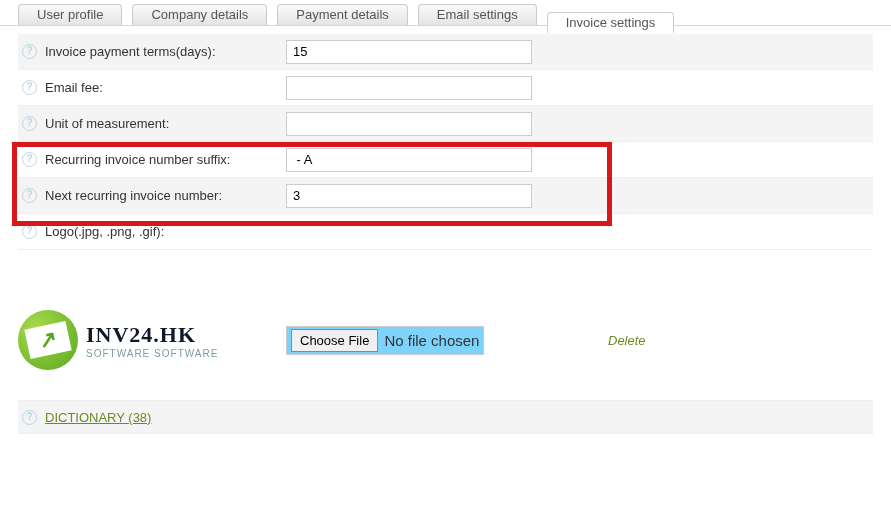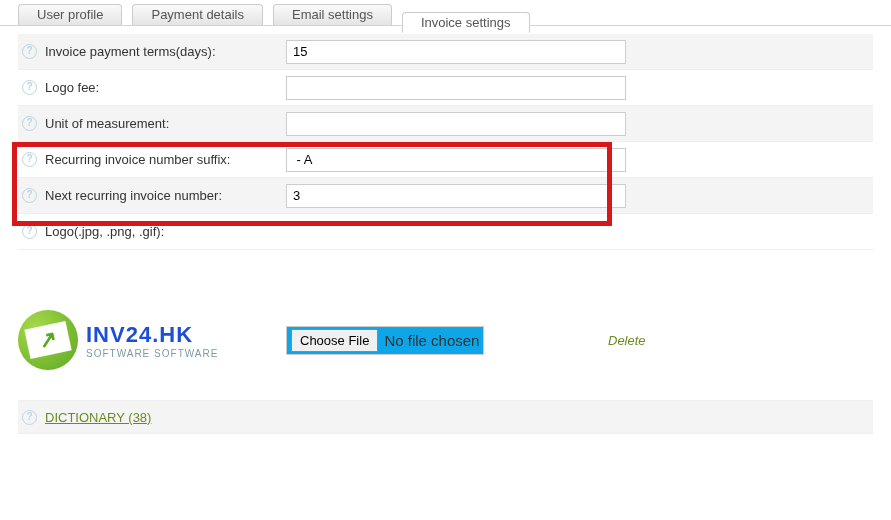--- a/index.html
+++ b/index.html
@@ -62,21 +62,21 @@
     display: flex;
     align-items: center;
     width: 268px;
     color: #333;
     padding-left: 4px;
   }
   .input-col {
     width: 298px;
   }
   .input-col input[type="text"] {
-    width: 340px;
+    width: 246px;
     height: 24px;
     border: 1px solid #ccc;
     padding: 2px 6px;
     font-family: inherit;
     font-size: 13px;
   }
   .action-col {
     padding-left: 12px;
   }
   .highlight-box {
@@ -114,75 +114,76 @@
     margin-right: 8px;
   }
   .logo-inner {
     width: 42px; height: 30px; background:#fff; transform: rotate(-12deg);
     display:flex; align-items:center; justify-content:center;
   }
   .logo-arrow {
     font-size: 22px; color:#5aa820; font-weight:bold;
   }
   .logo-text { display:flex; flex-direction:column; }
-  .logo-main { color:#1d4ed8; font-weight:bold; font-size:22px; letter-spacing:1px; font-family: Liberation Sans, sans-serif; }
+  .logo-main { color:#0f172a; font-weight:bold; font-size:22px; letter-spacing:1px; font-family: Liberation Serif, serif; }
   .logo-sub { color:#7d9aa6; font-size:10px; letter-spacing:1px; font-family: Arial, sans-serif; }
   .file-col {
     display:flex; align-items:center; gap:6px;
     width: 298px;
   }
   .file-btn {
     border:1px solid #888; background:#f0f0f0; padding:3px 8px; font-family:inherit; font-size:13px; cursor:pointer;
   }
   .file-wrap {
     border: 1px solid #ccc;
     padding: 2px 4px;
     display: inline-flex;
     align-items: center;
     gap: 6px;
-    background: #0ea5e9;
+    background: #7dd3fc;
   }
   .file-status { color:#333; font-size:15px; }
   .delete-link { color:#6b8b1e; cursor:pointer; padding-left:12px;font-style:italic; }
   .dict-row {
     display:flex; align-items:center; height:34px;
     border-top:1px solid #eee; border-bottom:1px solid #eee;
     background:#f4f4f4;
     padding-left:4px;
   }
   .dict-link {
     color:#6b8b1e; text-decoration:underline; cursor:pointer;
   }
 </style>
 </head>
 <body>
 
 <div class="tabs">
   <div class="tab">User profile</div>
+  <div class="tab">Company details</div>
   <div class="tab">Payment details</div>
   <div class="tab">Email settings</div>
   <div class="tab active">Invoice settings</div>
 </div>
 
 <div class="content">
 
   <div class="row alt">
     <div class="label-col">
       <span class="help-icon">?</span>
       <span>Invoice payment terms(days):</span>
     </div>
     <div class="input-col">
       <input type="text" value="15" style="">
     </div>
   </div>
 
   <div class="row">
     <div class="label-col">
       <span class="help-icon">?</span>
-      <span>Logo fee:</span>
+      <span>Email fee:</span>
     </div>
     <div class="input-col">
       <input type="text" value="" style="">
     </div>
   </div>
 
   <div class="row alt">
     <div class="label-col">
       <span class="help-icon">?</span>
       <span>Unit of measurement:</span>

